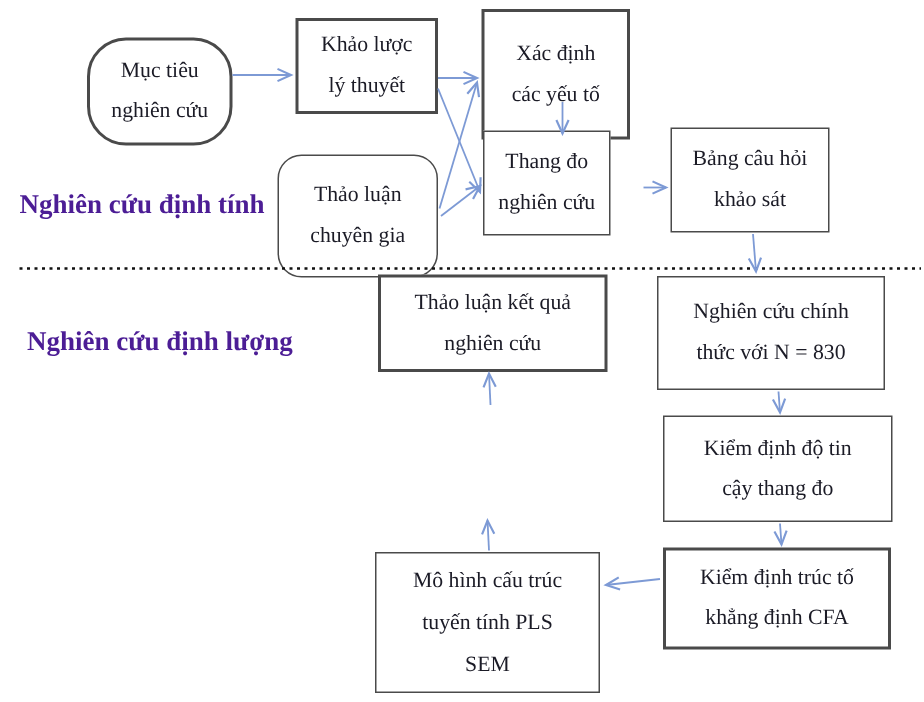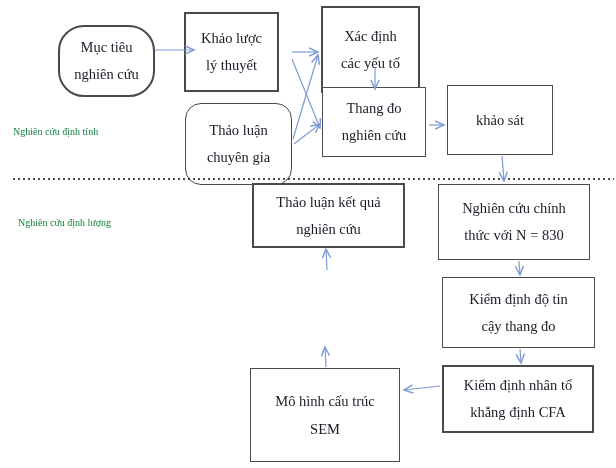--- a/index.html
+++ b/index.html
@@ -22,36 +22,36 @@
     align-items: center;
     justify-content: center;
     text-align: center;
     font-size: 14.5px;
     line-height: 27px;
     z-index: 2;
   }
   .node.thick { border-width: 2px; }
   .node .ln { display: block; white-space: nowrap; }
   .node-muc-tieu      { left: 58px;  top: 25px;  width: 97px;  height: 72px; border-radius: 26px; }
-  .node-khao-luoc     { left: 184px; top: 12px;  width: 95px;  height: 80px; }
+  .node-khao-luoc     { left: 197px; top: 12px;  width: 95px;  height: 64px; }
   .node-thao-luan-cg  { left: 185px; top: 103px; width: 107px; height: 82px; border-radius: 16px; }
   .node-xac-dinh      { left: 321px; top: 6px;   width: 99px;  height: 87px; }
-  .node-thang-do      { left: 322px; top: 87px;  width: 104px; height: 70px; }
+  .node-thang-do      { left: 322px; top: 87px;  width: 85px; height: 70px; }
   .node-bang-cau-hoi  { left: 447px; top: 85px;  width: 106px; height: 70px; }
   .node-thao-luan-kq  { left: 252px; top: 183px; width: 153px; height: 65px; }
   .node-nc-chinh-thuc { left: 438px; top: 184px; width: 152px; height: 76px; }
   .node-kd-gia-thuyet { left: 252px; top: 272px; width: 148px; height: 76px; }
   .node-kd-tin-cay    { left: 442px; top: 277px; width: 153px; height: 71px; justify-content: center; }
   .node-mo-hinh       { left: 250px; top: 368px; width: 150px; height: 94px; line-height: 28px; }
   .node-cfa           { left: 442px; top: 365px; width: 152px; height: 68px; }
   .section-label {
     position: absolute;
-    font-weight: normal;
-    font-size: 10px;
-    color: #15803d;
+    font-weight: bold;
+    font-size: 18px;
+    color: #4c1d95;
     white-space: nowrap;
     z-index: 2;
   }
   .label-dinh-tinh  { left: 13px; top: 126px; }
   .label-dinh-luong { left: 18px; top: 217px; }
   #overlay {
     position: absolute;
     left: 0; top: 0;
     width: 616px; height: 468px;
     z-index: 5;
@@ -85,20 +85,21 @@
     <span class="ln">Xác định</span>
     <span class="ln">các yếu tố</span>
   </div>
 
   <div class="node node-thang-do">
     <span class="ln">Thang đo</span>
     <span class="ln">nghiên cứu</span>
   </div>
 
   <div class="node node-bang-cau-hoi">
+    <span class="ln">Bảng câu hỏi</span>
     <span class="ln">khảo sát</span>
   </div>
 
   <div class="node thick node-thao-luan-kq">
     <span class="ln">Thảo luận kết quả</span>
     <span class="ln">nghiên cứu</span>
   </div>
 
   <div class="node node-nc-chinh-thuc">
     <span class="ln">Nghiên cứu chính</span>
@@ -106,25 +107,26 @@
   </div>
 
 
   <div class="node node-kd-tin-cay">
     <span class="ln">Kiểm định độ tin</span>
     <span class="ln">cậy thang đo</span>
   </div>
 
   <div class="node node-mo-hinh">
     <span class="ln">Mô hình cấu trúc</span>
+    <span class="ln">tuyến tính PLS</span>
     <span class="ln">SEM</span>
   </div>
 
   <div class="node thick node-cfa">
-    <span class="ln">Kiểm định nhân tố</span>
+    <span class="ln">Kiểm định trúc tố</span>
     <span class="ln">khẳng định CFA</span>
   </div>
 
   <svg id="overlay" viewBox="0 0 616 468" xmlns="http://www.w3.org/2000/svg">
     <defs>
       <marker id="ah" viewBox="0 0 10 10" refX="8.5" refY="5" markerWidth="10" markerHeight="10" orient="auto-start-reverse">
         <path d="M1,1.6 L8.5,5 L1,8.4" fill="none" style="stroke: var(--arrow, #7d9ad5); stroke-width: 1.2;"></path>
       </marker>
     </defs>
 

